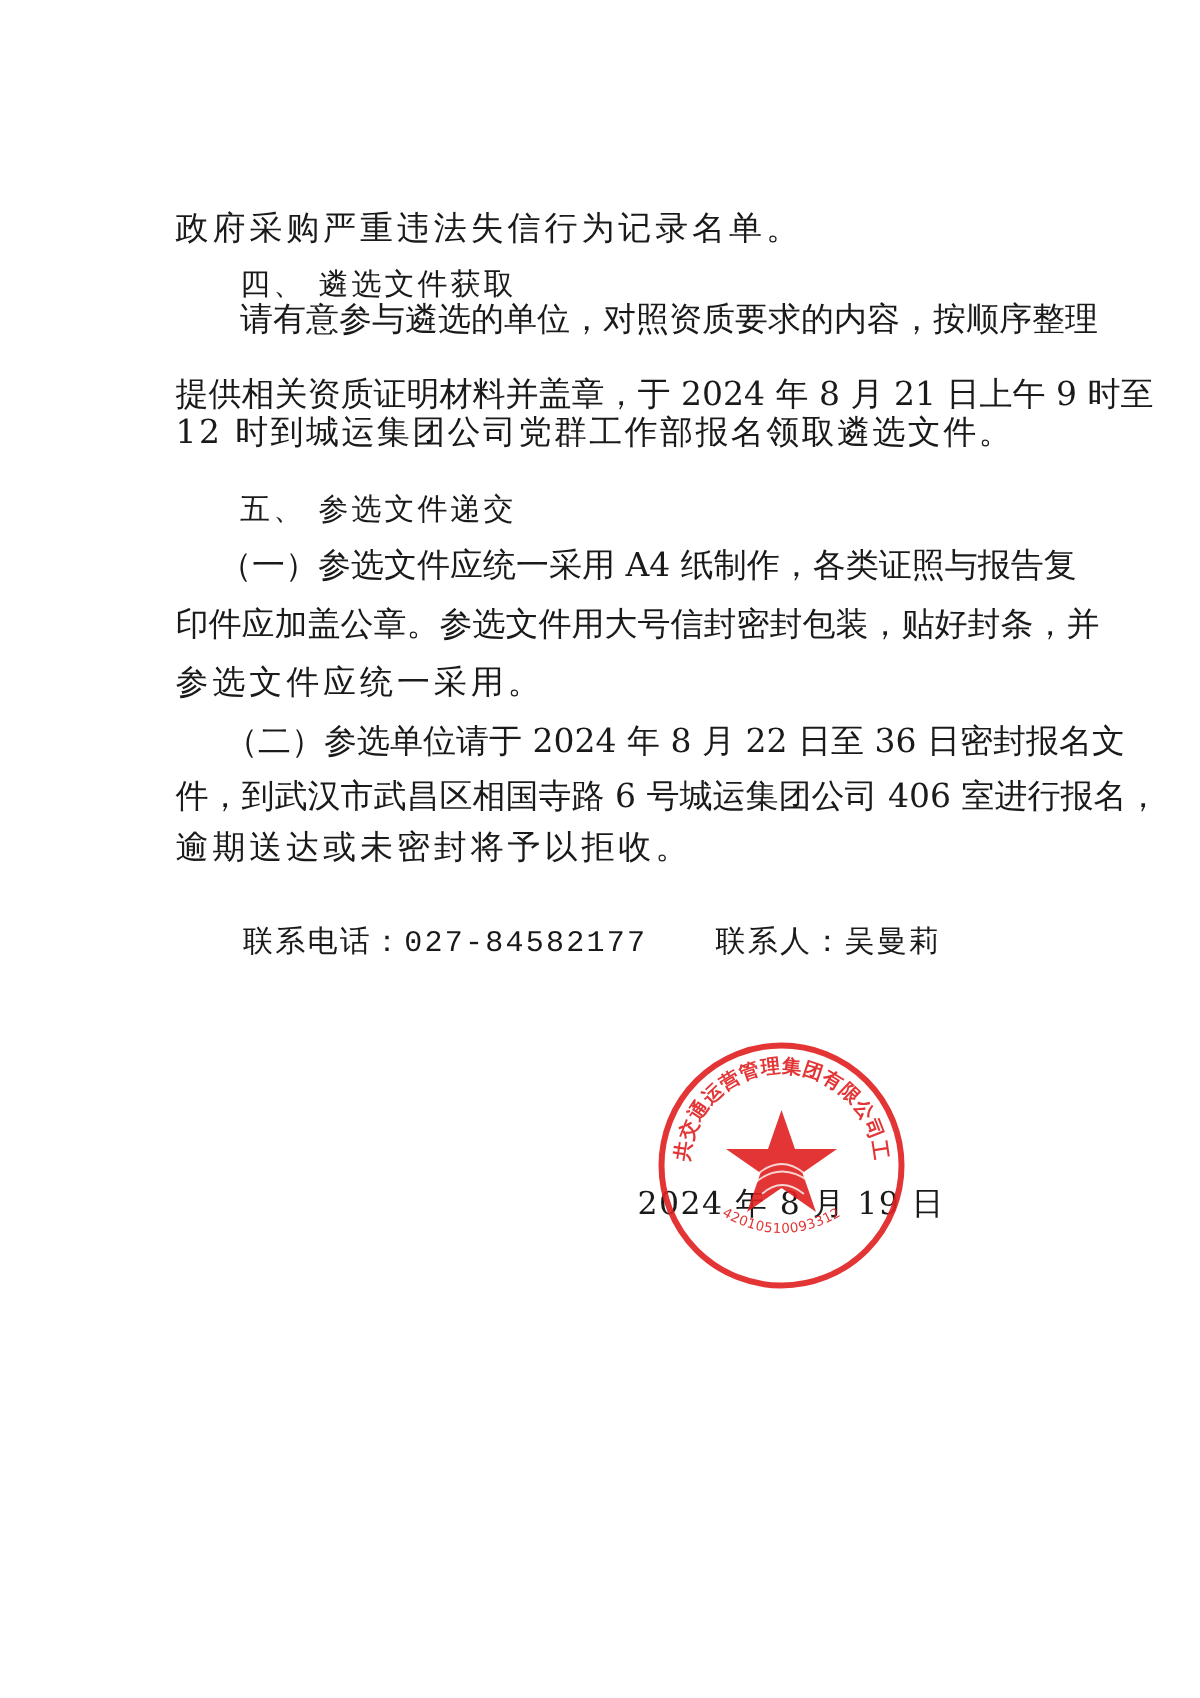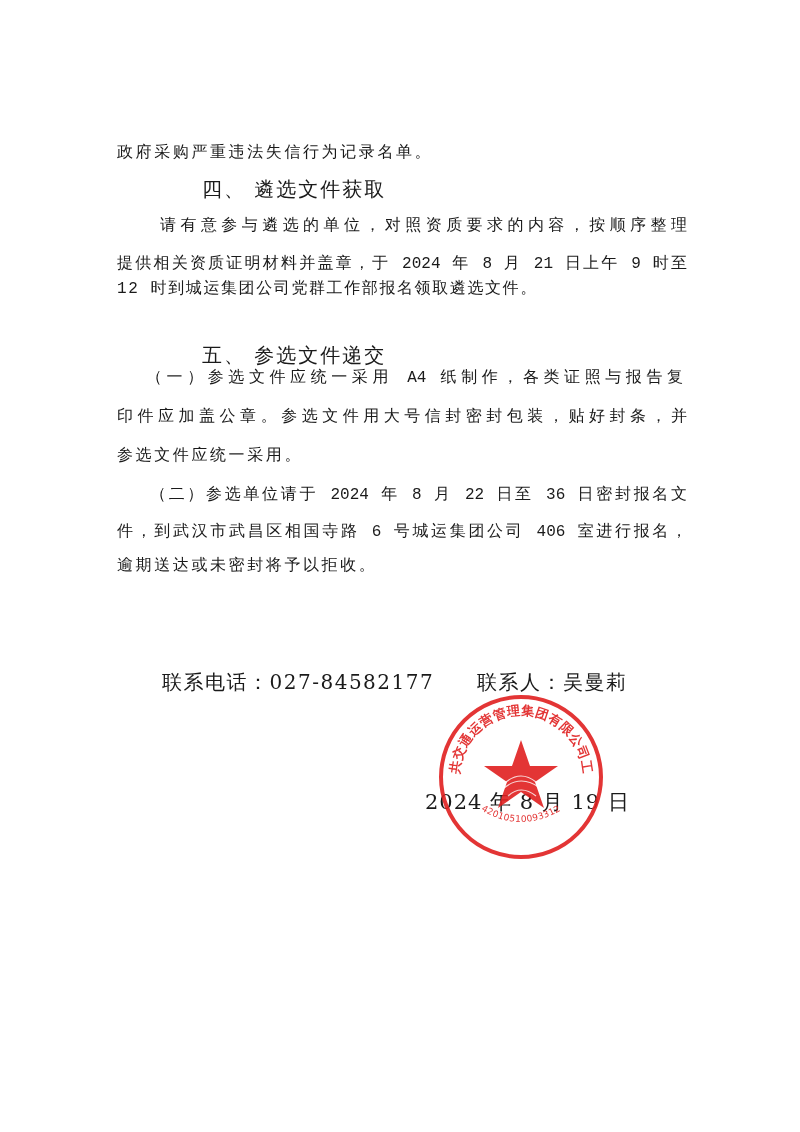--- a/index.html
+++ b/index.html
@@ -1,44 +1,44 @@
 <!DOCTYPE html>
 <html><head>
 <meta charset="utf-8">
 <style>
   html, body { margin: 0; padding: 0; background: #ffffff; }
   body { width: 800px; height: 1132px; position: relative; overflow: hidden;
          font-family: "DejaVu Serif", "Liberation Serif", serif; color: #1a1a1a; }
-  .line { position: absolute; left: 117px; width: 570px; font-size: 16px; line-height: 28px;
-          white-space: nowrap; letter-spacing: 2.6px; font-family: Liberation Mono, monospace; }
+  .line { position: absolute; left: 117px; width: 570px; font-size: 22px; line-height: 28px;
+          white-space: nowrap; letter-spacing: 2.6px; }
   .indent { left: 160px; }
-  .heading { font-family: "DejaVu Sans", "Liberation Sans", sans-serif; font-size: 20px; letter-spacing: 2px; margin-left: 42px; }
+  .heading { font-family: "DejaVu Sans", "Liberation Sans", sans-serif; font-size: 20px; letter-spacing: 2px; }
   .justify { text-align: justify; text-align-last: justify; letter-spacing: 0; }
-  .contact { position: absolute; top: 668px; font-size: 20px; line-height: 28px; letter-spacing: 1.5px; white-space: nowrap; }
+  .contact { position: absolute; top: 616px; font-size: 20px; line-height: 28px; letter-spacing: 1.5px; white-space: nowrap; font-family: Liberation Mono, monospace; }
   .date { position: absolute; left: 425px; top: 788px; font-size: 21px; line-height: 28px; letter-spacing: 1px; white-space: nowrap; z-index: 1; }
   .stamp { position: absolute; left: 436px; top: 692px; width: 170px; height: 170px; z-index: 2; opacity: 0.9; }
 </style>
 </head>
 <body>
 
 <div>
 
   <div class="line" style="top:139px;">政府采购严重违法失信行为记录名单。</div>
 
   <div class="line indent heading" style="top:175px;">四、 遴选文件获取</div>
 
-  <div class="line indent" style="top:212px; width:527px;">
+  <div class="line indent" style="top:200px; width:527px;">
     <div class="justify">请有意参与遴选的单位，对照资质要求的内容，按顺序整理</div>
   </div>
   <div class="line" style="top:250px;">
     <div class="justify">提供相关资质证明材料并盖章，于 2024 年 8 月 21 日上午 9 时至</div>
   </div>
   <div class="line" style="top:275px; letter-spacing:1.6px;">12 时到城运集团公司党群工作部报名领取遴选文件。</div>
 
-  <div class="line indent heading" style="top:341px;">五、 参选文件递交</div>
+  <div class="line indent heading" style="top:325px;">五、 参选文件递交</div>
 
   <div class="line" style="top:364px; left:146px; width:537px;">
     <div class="justify">（一）参选文件应统一采用 A4 纸制作，各类证照与报告复</div>
   </div>
   <div class="line" style="top:403px;">
     <div class="justify">印件应加盖公章。参选文件用大号信封密封包装，贴好封条，并</div>
   </div>
   <div class="line" style="top:442px;">参选文件应统一采用。</div>
 
   <div class="line" style="top:481px; left:150px; width:537px;">

